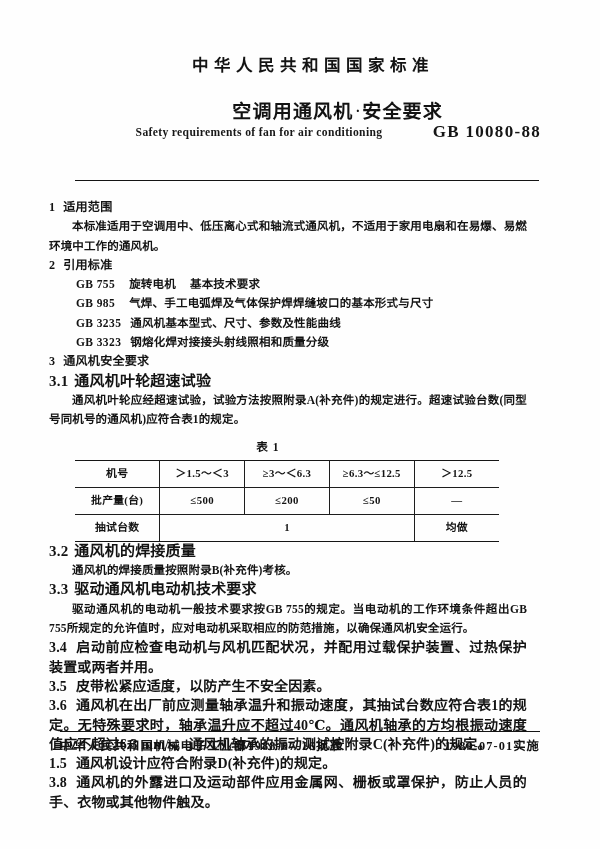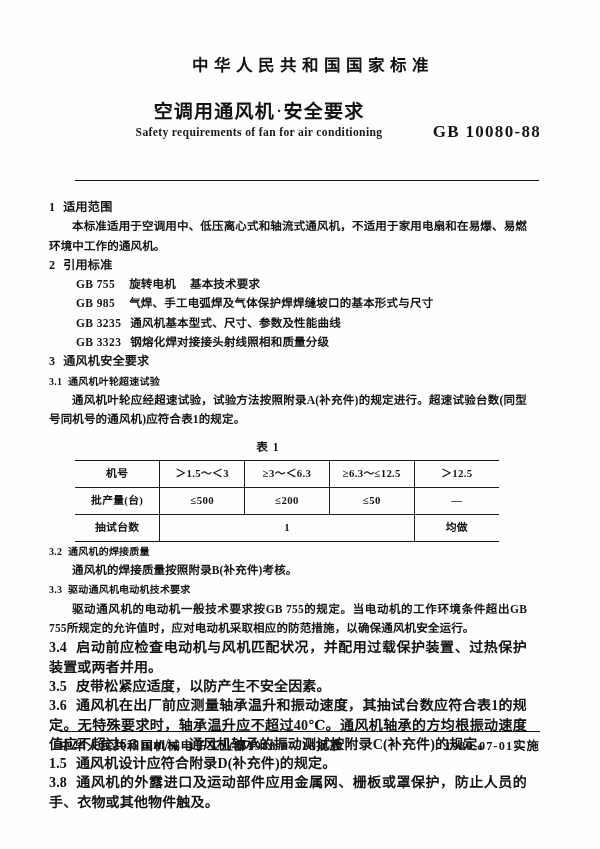--- a/index.html
+++ b/index.html
@@ -41,21 +41,21 @@
     letter-spacing: 5.5px;
     color: #131313;
     margin-left: 12px;
   }
   .title-row {
     position: relative;
     margin-top: 20px;
     height: 28px;
   }
   .doc-title {
-    text-align: center;
+    text-align: right;
     font-weight: bold;
     font-size: 19px;
     letter-spacing: 1.2px;
     color: #121212;
     padding-right: 96px;
   }
   .doc-title .mid-dot {
     font-size: 14px;
     letter-spacing: 0;
     padding: 0 2px;
@@ -106,21 +106,21 @@
 
   .h2 {
     font-weight: bold;
     font-size: 12.1px;
     letter-spacing: 0.2px;
     margin: 0;
     padding: 0 0 0 2px;
     white-space: nowrap;
   }
   .h2 .num { margin-right: 8px; font-family: "Liberation Serif", serif; }
-  .h2.sub { font-size: 10px; }
+  .h2.sub { font-size: 15px; }
   .h2.sub .num { margin-right: 6px; }
 
   p.para {
     margin: 0;
     padding: 0 0 0 2px;
     text-indent: 23px;
     text-align: justify;
     text-justify: inter-character;
     font-weight: bold;
     font-size: 11.5px;

